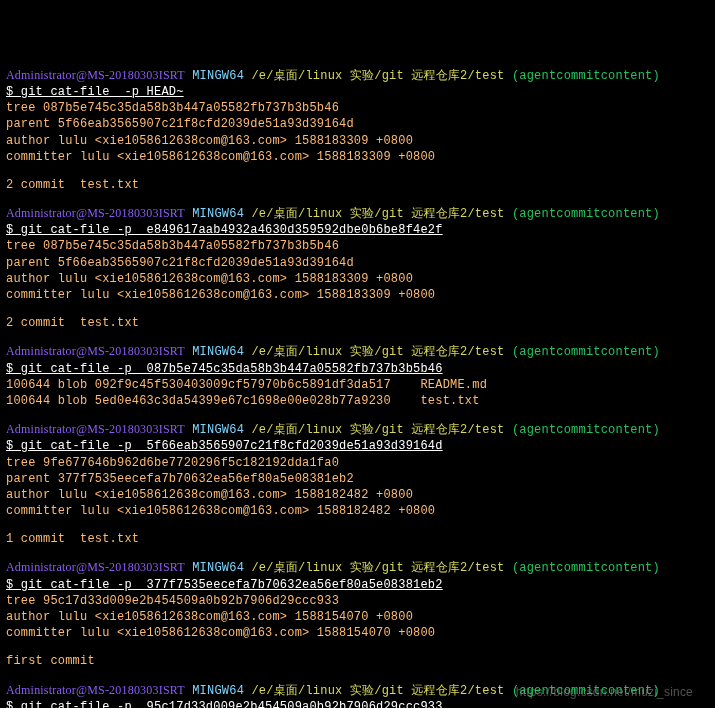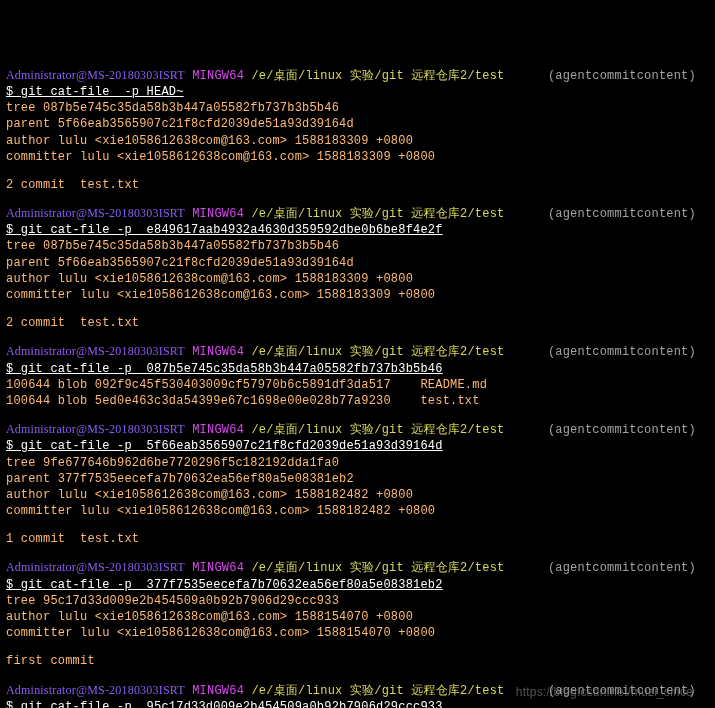--- a/index.html
+++ b/index.html
@@ -9,23 +9,23 @@
       font-size: 12px;
       line-height: 1.35;
       color: #c0c0c0;
       padding: 2px 6px;
       width: 715px;
       white-space: pre-wrap;
       letter-spacing: 0.2px;
     }
     .prompt-line { display: block; }
     .user-host { color: #8b5cf6; font-family: Liberation Serif, serif; }
-    .mingw { color: #d946ef; }
+    .mingw { color: #7dd3fc; }
     .path { color: #d8d85a; margin-top: 15px; }
-    .branch { color: #a3a3a3; margin-left: 36px; }
+    .branch { color: #22c55e; }
     .cmd-white { color: #ffffff; text-decoration: underline; }
     .out-white { color: #fdba74; }
     .watermark {
       position: absolute;
       bottom: 8px;
       right: 22px;
       color: #888888;
       opacity: 0.6;
       font-size: 12px;
       font-family: sans-serif;

